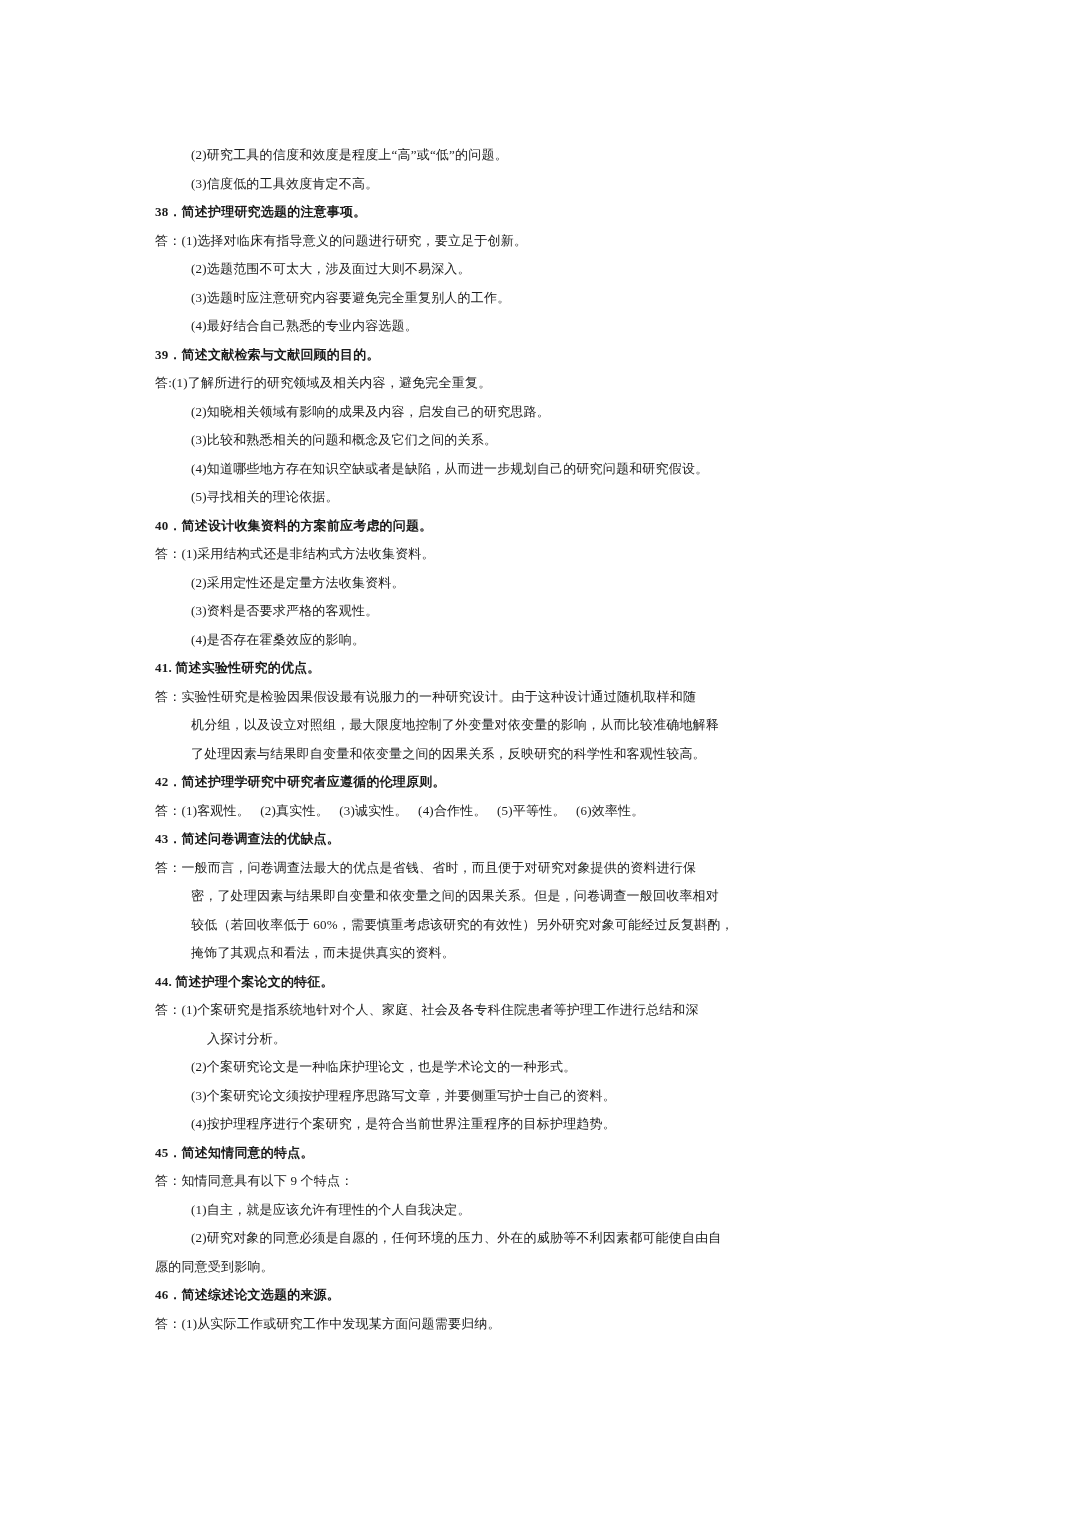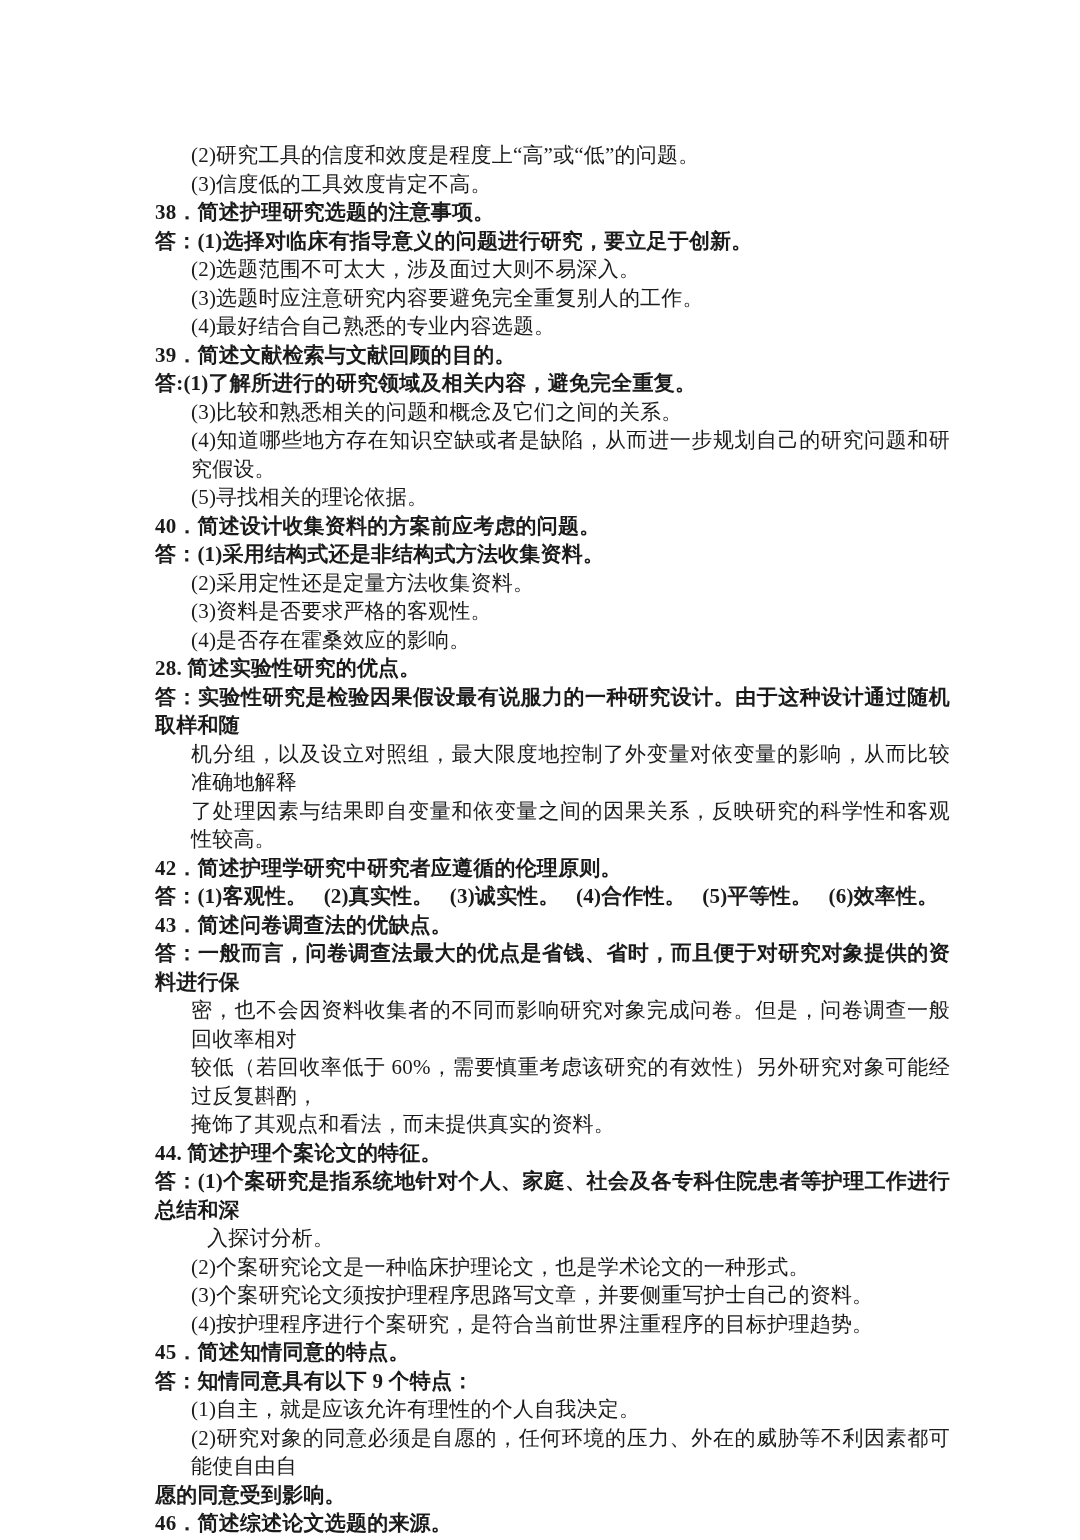--- a/index.html
+++ b/index.html
@@ -17,64 +17,65 @@
     height: 1540px;
     background: #ffffff;
   }
   .doc {
     position: absolute;
     top: 141px;
     left: 155px;
     width: 795px;
   }
   .line {
-    font-size: 21px;
+    font-size: 13px;
     line-height: 28.5px;
     white-space: pre-wrap;
     letter-spacing: 0.2px;
     text-align: justify;
   }
   .line.bold {
     font-weight: bold;
   }
-  .indent-0 { padding-left: 0; font-weight: bold; }
+  .indent-0 { padding-left: 0; }
   .indent-1 { padding-left: 36px; }
   .indent-2 { padding-left: 52px; }
 </style>
 </head>
 <body>
 
 <div class="page">
   <div class="doc">
       <div class="line indent-1">(2)研究工具的信度和效度是程度上“高”或“低”的问题。</div>
       <div class="line indent-1">(3)信度低的工具效度肯定不高。</div>
       <div class="line indent-0 bold">38．简述护理研究选题的注意事项。</div>
       <div class="line indent-0">答：(1)选择对临床有指导意义的问题进行研究，要立足于创新。</div>
       <div class="line indent-1">(2)选题范围不可太大，涉及面过大则不易深入。</div>
       <div class="line indent-1">(3)选题时应注意研究内容要避免完全重复别人的工作。</div>
       <div class="line indent-1">(4)最好结合自己熟悉的专业内容选题。</div>
       <div class="line indent-0 bold">39．简述文献检索与文献回顾的目的。</div>
       <div class="line indent-0">答:(1)了解所进行的研究领域及相关内容，避免完全重复。</div>
+      <div class="line indent-1">(2)知晓相关领域有影响的成果及内容，启发自己的研究思路。</div>
       <div class="line indent-1">(3)比较和熟悉相关的问题和概念及它们之间的关系。</div>
       <div class="line indent-1">(4)知道哪些地方存在知识空缺或者是缺陷，从而进一步规划自己的研究问题和研究假设。</div>
       <div class="line indent-1">(5)寻找相关的理论依据。</div>
       <div class="line indent-0 bold">40．简述设计收集资料的方案前应考虑的问题。</div>
       <div class="line indent-0">答：(1)采用结构式还是非结构式方法收集资料。</div>
       <div class="line indent-1">(2)采用定性还是定量方法收集资料。</div>
       <div class="line indent-1">(3)资料是否要求严格的客观性。</div>
       <div class="line indent-1">(4)是否存在霍桑效应的影响。</div>
-      <div class="line indent-0 bold">28. 简述实验性研究的优点。</div>
+      <div class="line indent-0 bold">41. 简述实验性研究的优点。</div>
       <div class="line indent-0">答：实验性研究是检验因果假设最有说服力的一种研究设计。由于这种设计通过随机取样和随</div>
       <div class="line indent-1">机分组，以及设立对照组，最大限度地控制了外变量对依变量的影响，从而比较准确地解释</div>
       <div class="line indent-1">了处理因素与结果即自变量和依变量之间的因果关系，反映研究的科学性和客观性较高。</div>
       <div class="line indent-0 bold">42．简述护理学研究中研究者应遵循的伦理原则。</div>
       <div class="line indent-0">答：(1)客观性。   (2)真实性。   (3)诚实性。   (4)合作性。   (5)平等性。   (6)效率性。</div>
       <div class="line indent-0 bold">43．简述问卷调查法的优缺点。</div>
       <div class="line indent-0">答：一般而言，问卷调查法最大的优点是省钱、省时，而且便于对研究对象提供的资料进行保</div>
-      <div class="line indent-1">密，也不会因资料收集者的不同而影响研究对象完成问卷。但是，问卷调查一般回收率相对</div>
+      <div class="line indent-1">密，了处理因素与结果即自变量和依变量之间的因果关系。但是，问卷调查一般回收率相对</div>
       <div class="line indent-1">较低（若回收率低于 60%，需要慎重考虑该研究的有效性）另外研究对象可能经过反复斟酌，</div>
       <div class="line indent-1">掩饰了其观点和看法，而未提供真实的资料。</div>
       <div class="line indent-0 bold">44. 简述护理个案论文的特征。</div>
       <div class="line indent-0">答：(1)个案研究是指系统地针对个人、家庭、社会及各专科住院患者等护理工作进行总结和深</div>
       <div class="line indent-2">入探讨分析。</div>
       <div class="line indent-1">(2)个案研究论文是一种临床护理论文，也是学术论文的一种形式。</div>
       <div class="line indent-1">(3)个案研究论文须按护理程序思路写文章，并要侧重写护士自己的资料。</div>
       <div class="line indent-1">(4)按护理程序进行个案研究，是符合当前世界注重程序的目标护理趋势。</div>
       <div class="line indent-0 bold">45．简述知情同意的特点。</div>
       <div class="line indent-0">答：知情同意具有以下 9 个特点：</div>

